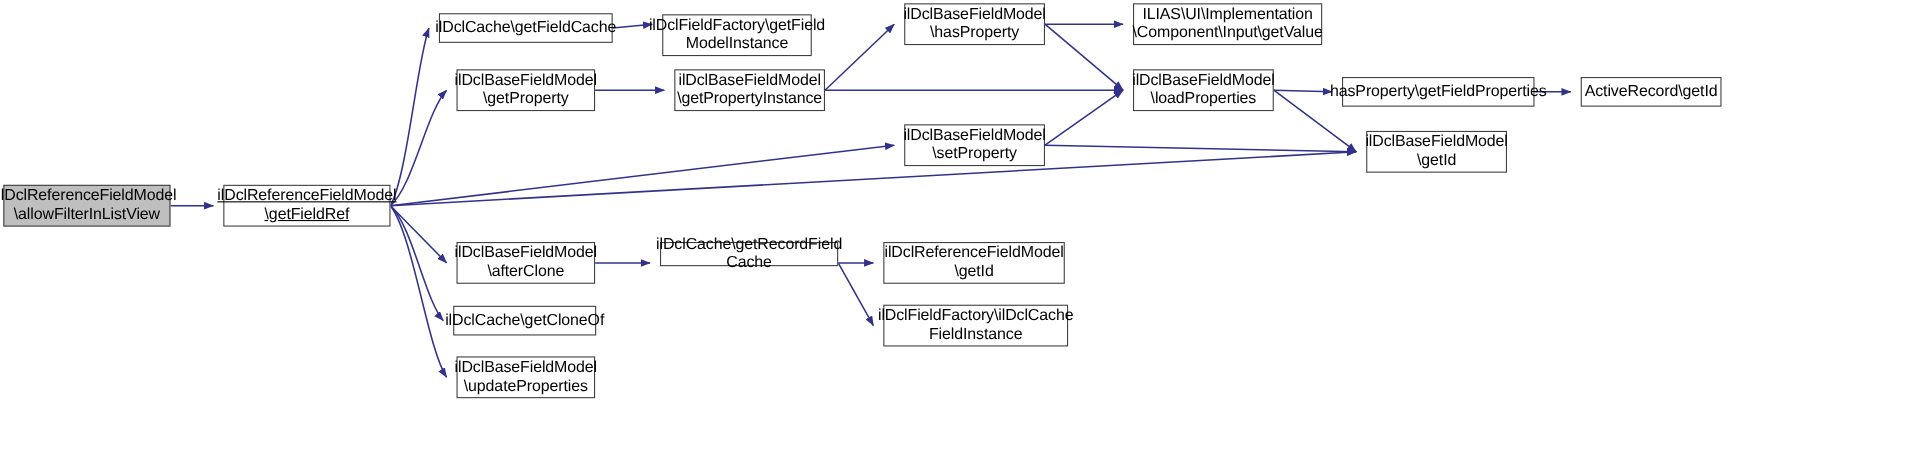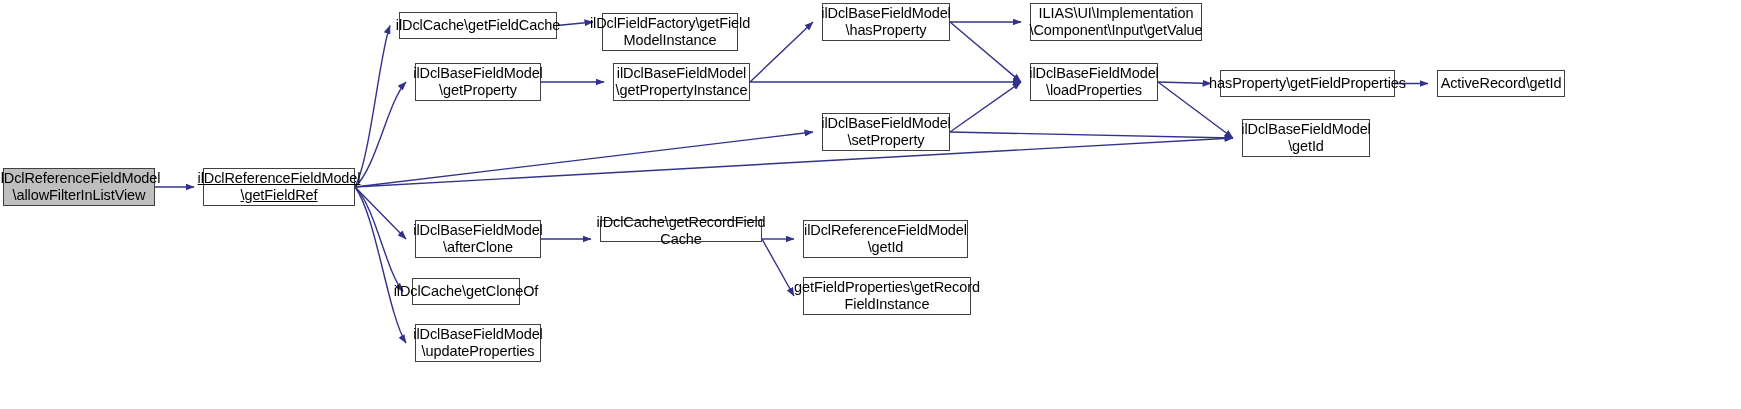--- a/index.html
+++ b/index.html
@@ -102,20 +102,20 @@
       <div class="node" style="left: 822px; top: 113px; width: 128px; height: 38px;">ilDclBaseFieldModel
 \setProperty</div>
       <div class="node" style="left: 1242px; top: 119px; width: 128px; height: 38px;">ilDclBaseFieldModel
 \getId</div>
       <div class="node" style="left: 415px; top: 220px; width: 126px; height: 38px;">ilDclBaseFieldModel
 \afterClone</div>
       <div class="node" style="left: 600px; top: 220px; width: 162px; height: 22px;">ilDclCache\getRecordField
 Cache</div>
       <div class="node" style="left: 803px; top: 220px; width: 165px; height: 38px;">ilDclReferenceFieldModel
 \getId</div>
-      <div class="node" style="left: 803px; top: 277px; width: 168px; height: 38px;">getFieldProperties\getRecord
+      <div class="node" style="left: 803px; top: 277px; width: 168px; height: 38px;">ilDclFieldFactory\ilDclCache
 FieldInstance</div>
-      <div class="node" style="left: 412px; top: 278px; width: 108px; height: 27px;">ilDclCache\getCloneOf</div>
+      <div class="node" style="left: 412px; top: 278px; width: 130px; height: 27px;">ilDclCache\getCloneOf</div>
       <div class="node" style="left: 415px; top: 324px; width: 126px; height: 38px;">ilDclBaseFieldModel
 \updateProperties</div>
     </div>
 
 </div>
 
 </body></html>

